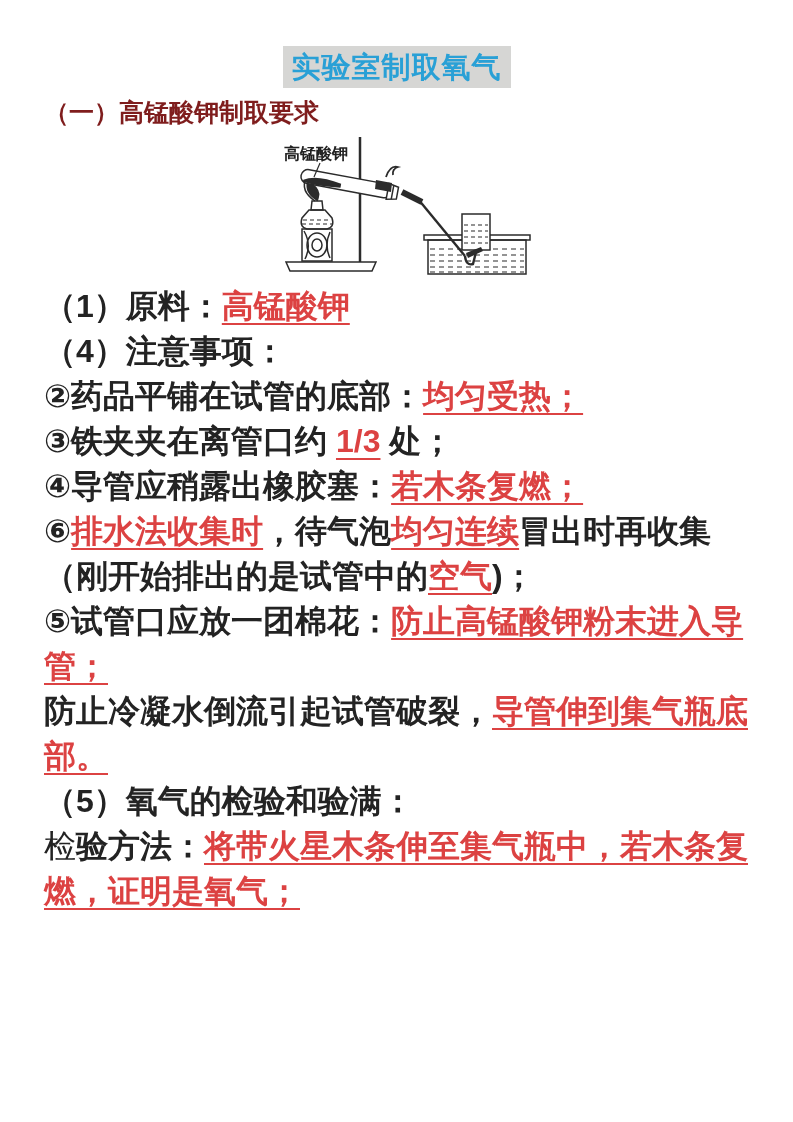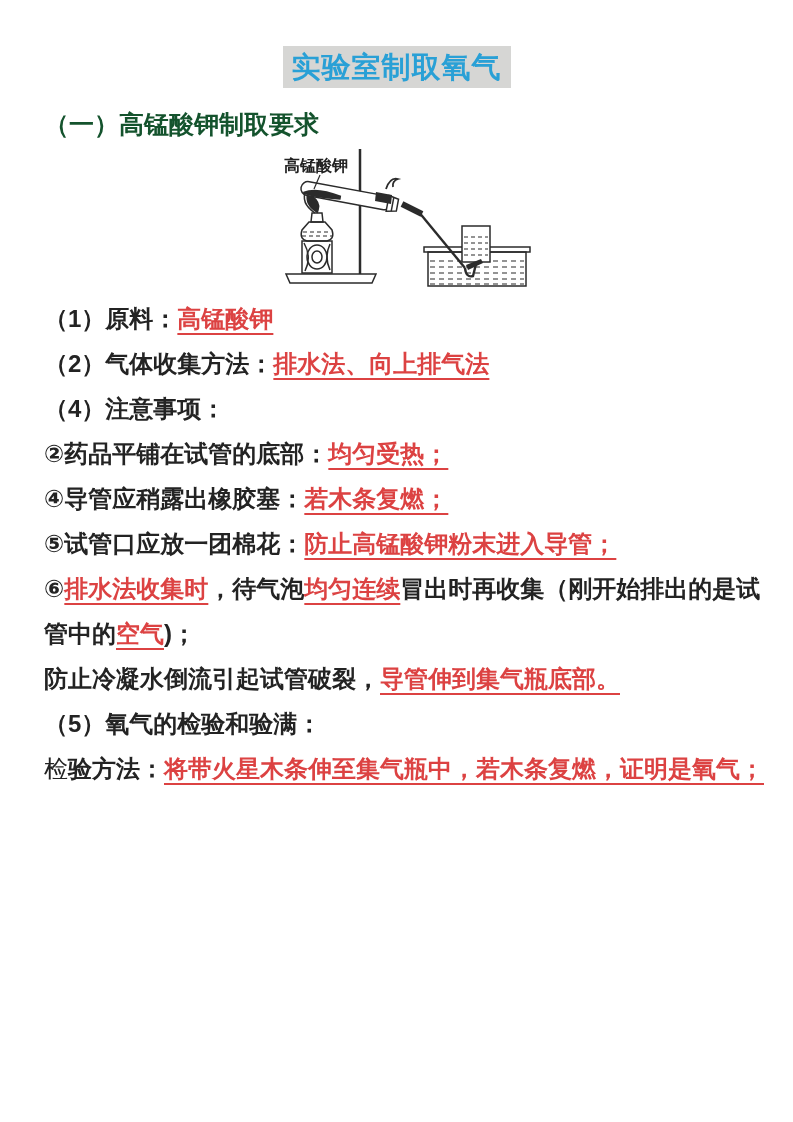--- a/index.html
+++ b/index.html
@@ -6,23 +6,23 @@
   body{
     width:793px;height:1122px;background:#ffffff;overflow:hidden;
     font-family:"Liberation Sans","DejaVu Sans",sans-serif;
     font-weight:700;color:#232323;
   }
   .title-row{text-align:center;margin:46px 0 0 0;}
   .title{
     display:inline-block;background:#d6d6d4;color:#29a0d6;
     font-size:29px;line-height:42px;padding:0 9px;letter-spacing:1px;
   }
-  .heading{color:#14532d;font-size:25px;line-height:32px;margin:20px 0 0 44px;}
+  .heading{color:#7f1d1d;font-size:25px;line-height:32px;margin:8px 0 0 44px;}
   .diagram{display:block;margin:4px 0 0 266px;}
-  .content{padding:0 24px 0 44px;margin-top:2px;font-size:24px;line-height:45px;}
+  .content{padding:0 24px 0 44px;margin-top:2px;font-size:32px;line-height:45px;}
   .content p{margin:0;}
   .ru{
     color:#dc4242;
     text-decoration:underline;
     text-decoration-thickness:2px;
     text-underline-offset:6px;
     text-decoration-color:#dc4242;
   }
   .kl{font-weight:400;}
   svg text{font-family:"Liberation Sans","DejaVu Sans",sans-serif;}
@@ -81,22 +81,22 @@
     <line x1="152" y1="67" x2="199" y2="124" stroke-width="2.4"></line>
     <path d="M199 124 Q200 134 207 132 L210 120" stroke-width="2.4"></path>
     <path fill="#2b2b2b" stroke="none" d="M200 121 L215 115 L217 119 L202 126 Z"></path>
     <line x1="54" y1="31" x2="48" y2="45" stroke-width="1.2"></line>
   </g>
   <text x="18" y="27" font-size="16" font-weight="700" fill="#222222">高锰酸钾</text>
 </svg>
 
 <div class="content">
   <p><span>（1）原料：</span><span class="ru">高锰酸钾</span></p>
-  <p><span>（2）气体收集方法：</span><span class="ru">排水法、向上排气法</span></p>
   <p><span>（4）注意事项：</span></p>
   <p><span>②药品平铺在试管的底部：</span><span class="ru">均匀受热；</span></p>
+  <p><span>③铁夹夹在离管口约 </span><span class="ru">1/3</span><span> 处；</span></p>
   <p><span>④导管应稍露出橡胶塞：</span><span class="ru">若木条复燃；</span></p>
+  <p><span>⑥</span><span class="ru">排水法收集时</span><span>，待气泡</span><span class="ru">均匀连续</span><span>冒出时再收集（刚开始排出的是试管中的</span><span class="ru">空气</span><span>)；</span></p>
   <p><span>⑤试管口应放一团棉花：</span><span class="ru">防止高锰酸钾粉末进入导管；</span></p>
-  <p><span>⑥</span><span class="ru">排水法收集时</span><span>，待气泡</span><span class="ru">均匀连续</span><span>冒出时再收集（刚开始排出的是试管中的</span><span class="ru">空气</span><span>)；</span></p>
   <p><span>防止冷凝水倒流引起试管破裂，</span><span class="ru">导管伸到集气瓶底部。</span></p>
   <p><span>（5）氧气的检验和验满：</span></p>
   <p><span class="kl">检</span><span>验方法：</span><span class="ru">将带火星木条伸至集气瓶中，若木条复燃，证明是氧气；</span></p>
 </div>
 
 </body></html>

